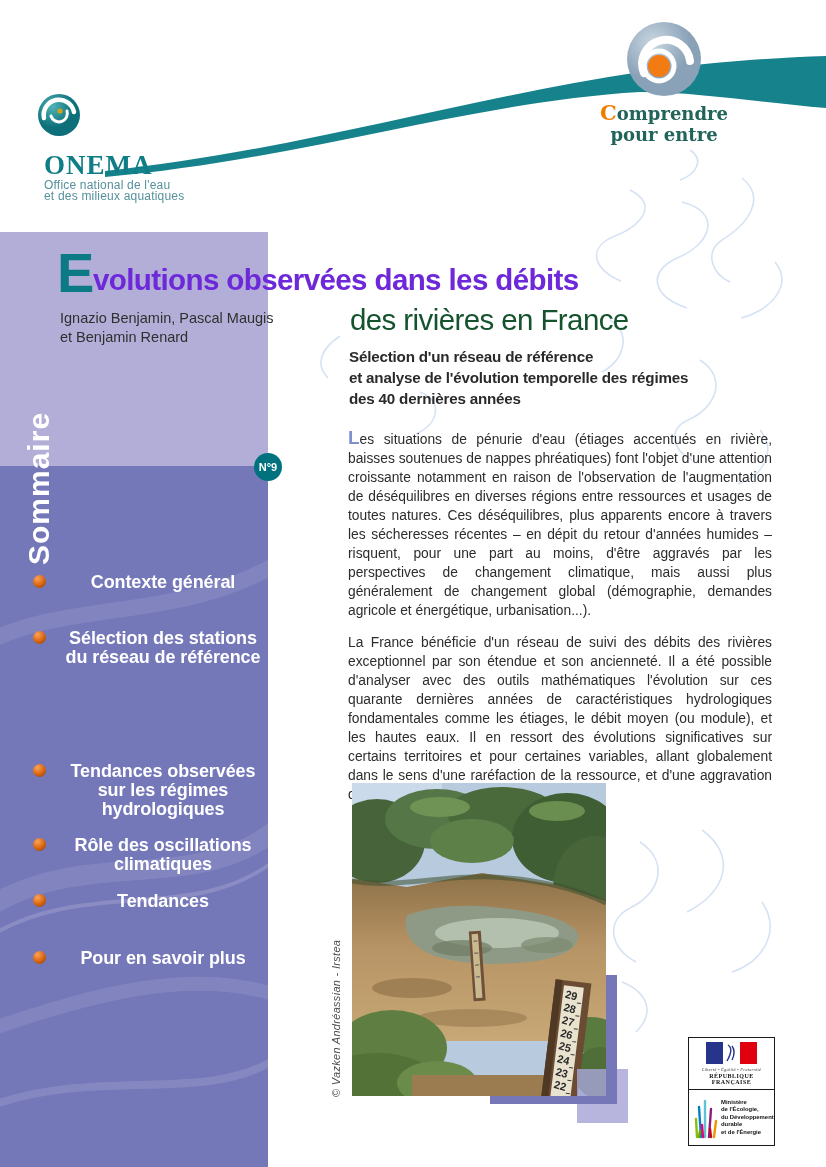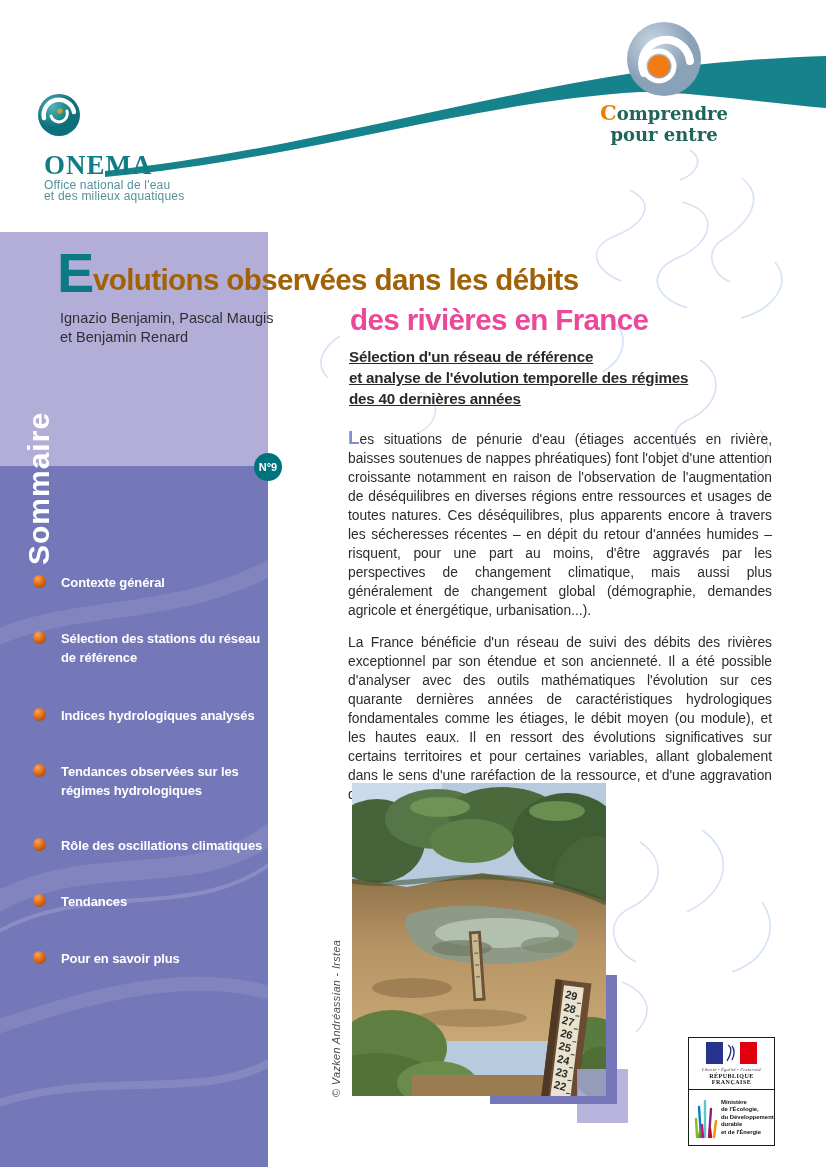--- a/index.html
+++ b/index.html
@@ -33,27 +33,27 @@
     position:absolute;left:254px;top:453px;width:28px;height:28px;border-radius:50%;
     background:#00727d;color:#fff;z-index:2;
     display:flex;align-items:center;justify-content:center;
     font-size:11px;font-weight:bold;
   }
   .nav-item{position:absolute;left:33px;width:232px;display:flex;z-index:2;}
   .nav-bullet{
     width:13px;height:13px;border-radius:50%;flex-shrink:0;margin-right:15px;margin-top:2px;
     background:radial-gradient(circle at 35% 28%,#f7a560,#e06a10 48%,#8f3f09 95%);
   }
-  .nav-label{color:#fff;font-weight:bold;font-size:13px;line-height:19px;letter-spacing:-.1px;width:204px;}
+  .nav-label{color:#fff;font-weight:bold;font-size:18px;line-height:19px;letter-spacing:-.1px;width:204px;text-align:center;}
   
   .drop-e{position:absolute;left:57px;top:248px;z-index:3;font-size:56px;line-height:50px;font-weight:bold;color:#0c7a84;}
-  .title-1{position:absolute;left:93px;top:263px;z-index:3;font-size:29.5px;font-weight:bold;color:#a16207;letter-spacing:-.6px;white-space:nowrap;}
-  .title-2{position:absolute;left:350px;top:303px;z-index:3;font-size:29.5px;font-weight:bold;color:#ec4899;letter-spacing:-.6px;white-space:nowrap;}
+  .title-1{position:absolute;left:93px;top:263px;z-index:3;font-size:29.5px;font-weight:bold;color:#6d28d9;letter-spacing:-.6px;white-space:nowrap;}
+  .title-2{position:absolute;left:350px;top:303px;z-index:3;font-size:29.5px;font-weight:normal;color:#14532d;letter-spacing:-.6px;white-space:nowrap;}
   .authors{position:absolute;left:60px;top:309px;z-index:3;font-size:14.5px;line-height:18.5px;color:#2f2f2f;}
-  .subtitle{position:absolute;left:349px;top:347px;z-index:3;font-size:15.2px;font-weight:bold;line-height:20.8px;color:#2a2a2a;letter-spacing:-.2px;text-decoration:underline;}
+  .subtitle{position:absolute;left:349px;top:347px;z-index:3;font-size:15.2px;font-weight:bold;line-height:20.8px;color:#2a2a2a;letter-spacing:-.2px;}
   
   .bodytext{position:absolute;left:348px;top:428px;width:424px;z-index:2;font-size:13.8px;line-height:19px;color:#2c2c2c;text-align:justify;}
   .bodytext p{margin:0 0 13px 0;}
   .dropcap-l{color:#8090cc;font-size:19px;font-weight:bold;}
   
   .photo{position:absolute;left:352px;top:783px;width:254px;height:313px;z-index:3;overflow:hidden;}
   .lav-sq{position:absolute;left:577px;top:1069px;width:51px;height:54px;background:rgba(167,165,215,.82);z-index:4;}
   .purple-right{position:absolute;left:606px;top:975px;width:11px;height:129px;background:#7577b8;z-index:5;}
   .purple-bottom{position:absolute;left:490px;top:1096px;width:127px;height:8px;background:#7577b8;z-index:5;}
   .caption{
@@ -153,24 +153,20 @@
   <div class="sommaire">Sommaire</div>
   <div class="badge">N°9</div>
 
   <div class="nav-item" style="top:573px">
     <span class="nav-bullet"></span>
     <span class="nav-label">Contexte général</span>
   </div>
   <div class="nav-item" style="top:629px">
     <span class="nav-bullet"></span>
     <span class="nav-label">Sélection des stations du réseau de référence</span>
-  </div>
-  <div class="nav-item" style="top:706px">
-    <span class="nav-bullet"></span>
-    <span class="nav-label">Indices hydrologiques analysés</span>
   </div>
   <div class="nav-item" style="top:762px">
     <span class="nav-bullet"></span>
     <span class="nav-label">Tendances observées sur les régimes hydrologiques</span>
   </div>
   <div class="nav-item" style="top:836px">
     <span class="nav-bullet"></span>
     <span class="nav-label">Rôle des oscillations climatiques</span>
   </div>
   <div class="nav-item" style="top:892px">

